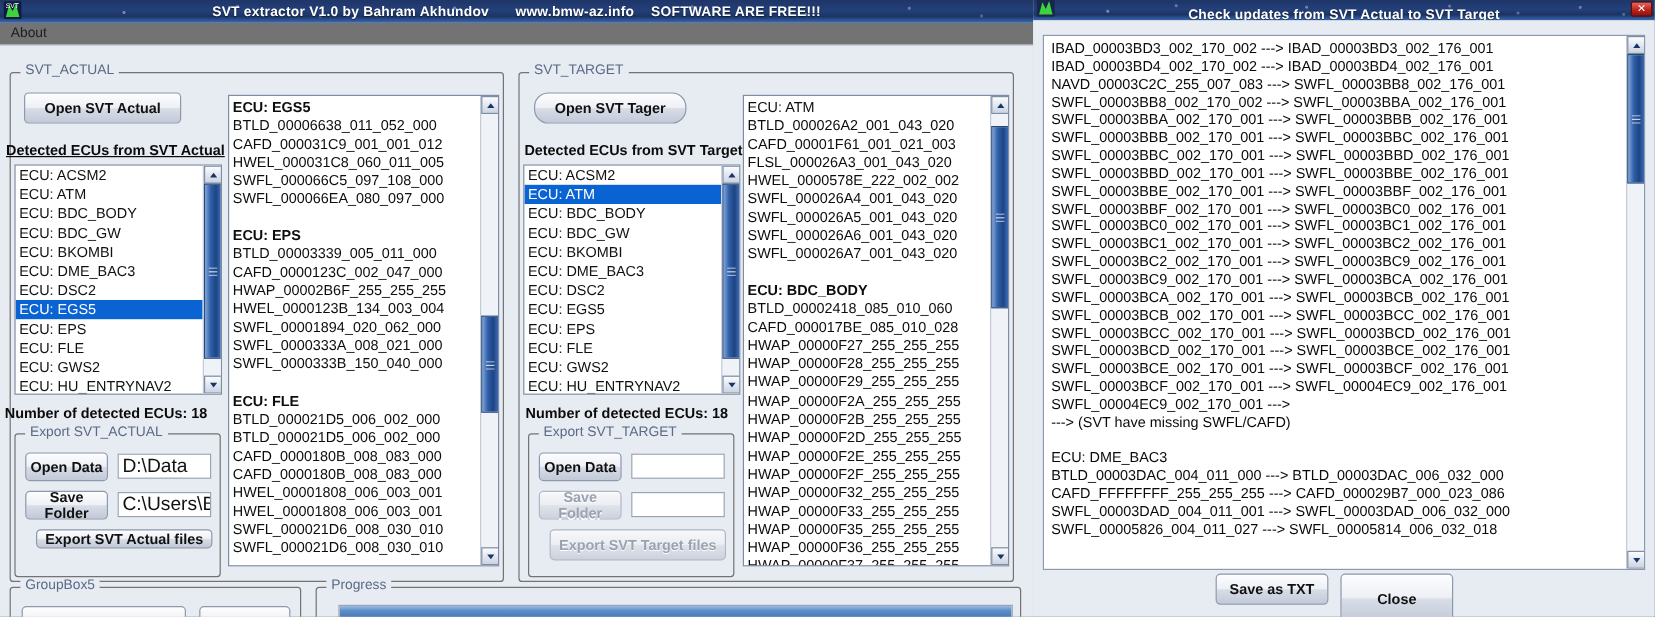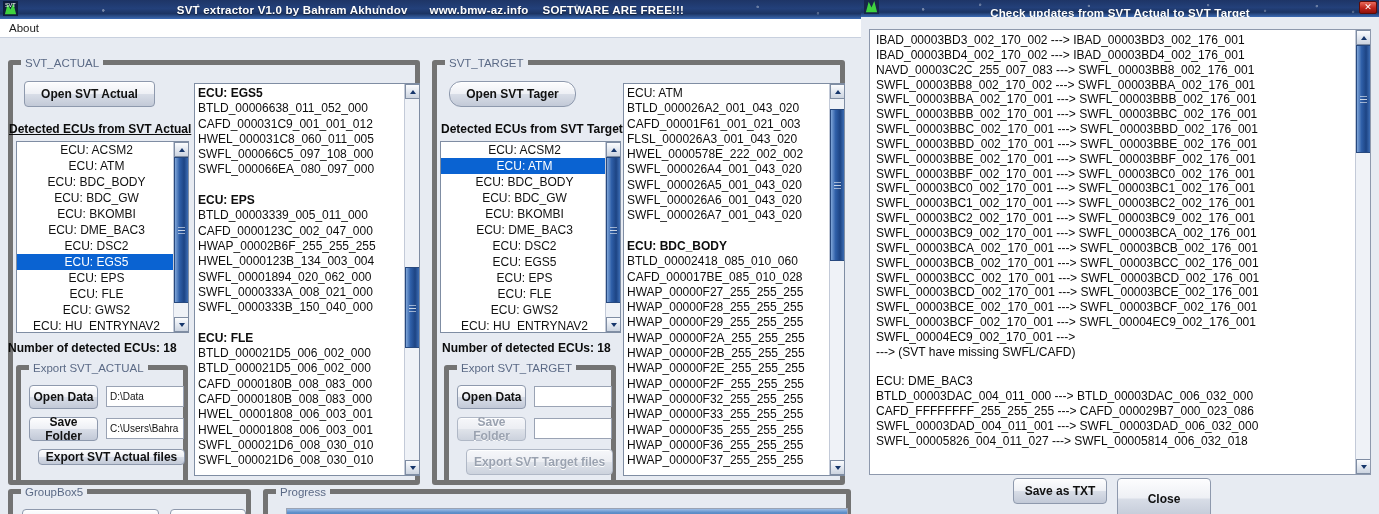--- a/index.html
+++ b/index.html
@@ -45,30 +45,30 @@
     background: linear-gradient(180deg,#e86a5c 0%, #c0241b 55%, #8e120c 100%);
     border: 1px solid #5d0b07; border-radius: 2px;
     color: #fff; font-size: 9px; line-height: 11px; text-align: center;
     font-family: "Liberation Sans", sans-serif;
   }
 
   
   #mainwin { left: 0; top: 0; width: 861px; height: 514px; border: none; }
   #mainwin .titlebar { height: 19px; }
   .menubar {
-    height: 19px; background: #ffffff; border-bottom: 1px solid #c8d0de;
+    height: 19px; background: #737373; border-bottom: 1px solid #c8d0de;
     display: flex; align-items: center; padding-left: 3px;
   }
   .menu-item { font-size: 11.5px; color: #1d1d1d; padding: 2px 6px; }
 
   .client { position: absolute; left:0; right:0; top: 38px; bottom: 0;
             background: #e7ebf2; }
 
   
-  .gb { position: absolute; border: 5px solid #737373; border-radius: 3px; }
+  .gb { position: absolute; border: 1px solid #737373; border-radius: 3px; }
   .gb > .gb-title {
     position: absolute; top: -8px; left: 8px; padding: 0 4px;
     background: #e7ebf2; color: #5b6a86; font-size: 11.5px;
     white-space: nowrap;
   }
 
   
   .btn {
     background: linear-gradient(180deg,#fdfdfe 0%, #eef0f5 48%, #d8dde7 52%, #c2c9d7 100%);
     border: 1px solid #8e99ad; border-radius: 4px;
@@ -79,30 +79,30 @@
   }
   .btn.disabled { color: #9aa2b0; text-shadow: 0 1px 0 #fff;
                   border-color: #b0b8c6;
                   background: linear-gradient(180deg,#f6f7fa 0%, #eceef3 48%, #dfe3ea 52%, #ccd2dd 100%); }
 
   .lbl { position: absolute; font-size: 12px; font-weight: bold; color: #0b0b0b; white-space: nowrap; }
 
   
   .tinput {
     position: absolute; background: #fff; border: 1px solid #9aa3b4;
-    font-size: 10px; color: #111; display: flex; align-items: center;
+    font-size: 16px; color: #111; display: flex; align-items: center;
     padding-left: 3px; overflow: hidden; white-space: nowrap;
   }
 
   
   .listbox {
     position: absolute; background: #fff; border: 1px solid #7f8da3;
     overflow: hidden;
   }
-  .listbox .inner { position:absolute; left:0; top:0; right:15px; bottom:0; overflow:hidden;text-align:center; }
+  .listbox .inner { position:absolute; left:0; top:0; right:15px; bottom:0; overflow:hidden; }
   .lrow {
     height: 16px; line-height: 16px; font-size: 12px; color: #111;
     padding-left: 3px; white-space: nowrap;
   }
   .lrow.sel { background: #0a63d2; color: #fff; }
 
   
   .textbox {
     position: absolute; background: #fff; border: 1px solid #7f8da3; overflow: hidden;
   }
@@ -315,20 +315,21 @@
               <div class="trow">SWFL_000026A7_001_043_020</div>
               <div class="trow blank"></div>
               <div class="trow hdr">ECU: BDC_BODY</div>
               <div class="trow">BTLD_00002418_085_010_060</div>
               <div class="trow">CAFD_000017BE_085_010_028</div>
               <div class="trow">HWAP_00000F27_255_255_255</div>
               <div class="trow">HWAP_00000F28_255_255_255</div>
               <div class="trow">HWAP_00000F29_255_255_255</div>
               <div class="trow">HWAP_00000F2A_255_255_255</div>
               <div class="trow">HWAP_00000F2B_255_255_255</div>
+              <div class="trow">HWAP_00000F2D_255_255_255</div>
               <div class="trow">HWAP_00000F2E_255_255_255</div>
               <div class="trow">HWAP_00000F2F_255_255_255</div>
               <div class="trow">HWAP_00000F32_255_255_255</div>
               <div class="trow">HWAP_00000F33_255_255_255</div>
               <div class="trow">HWAP_00000F35_255_255_255</div>
               <div class="trow">HWAP_00000F36_255_255_255</div>
               <div class="trow">HWAP_00000F37_255_255_255</div>
             </div>
           <div class="vscroll">
             <div class="sb-btn up">

